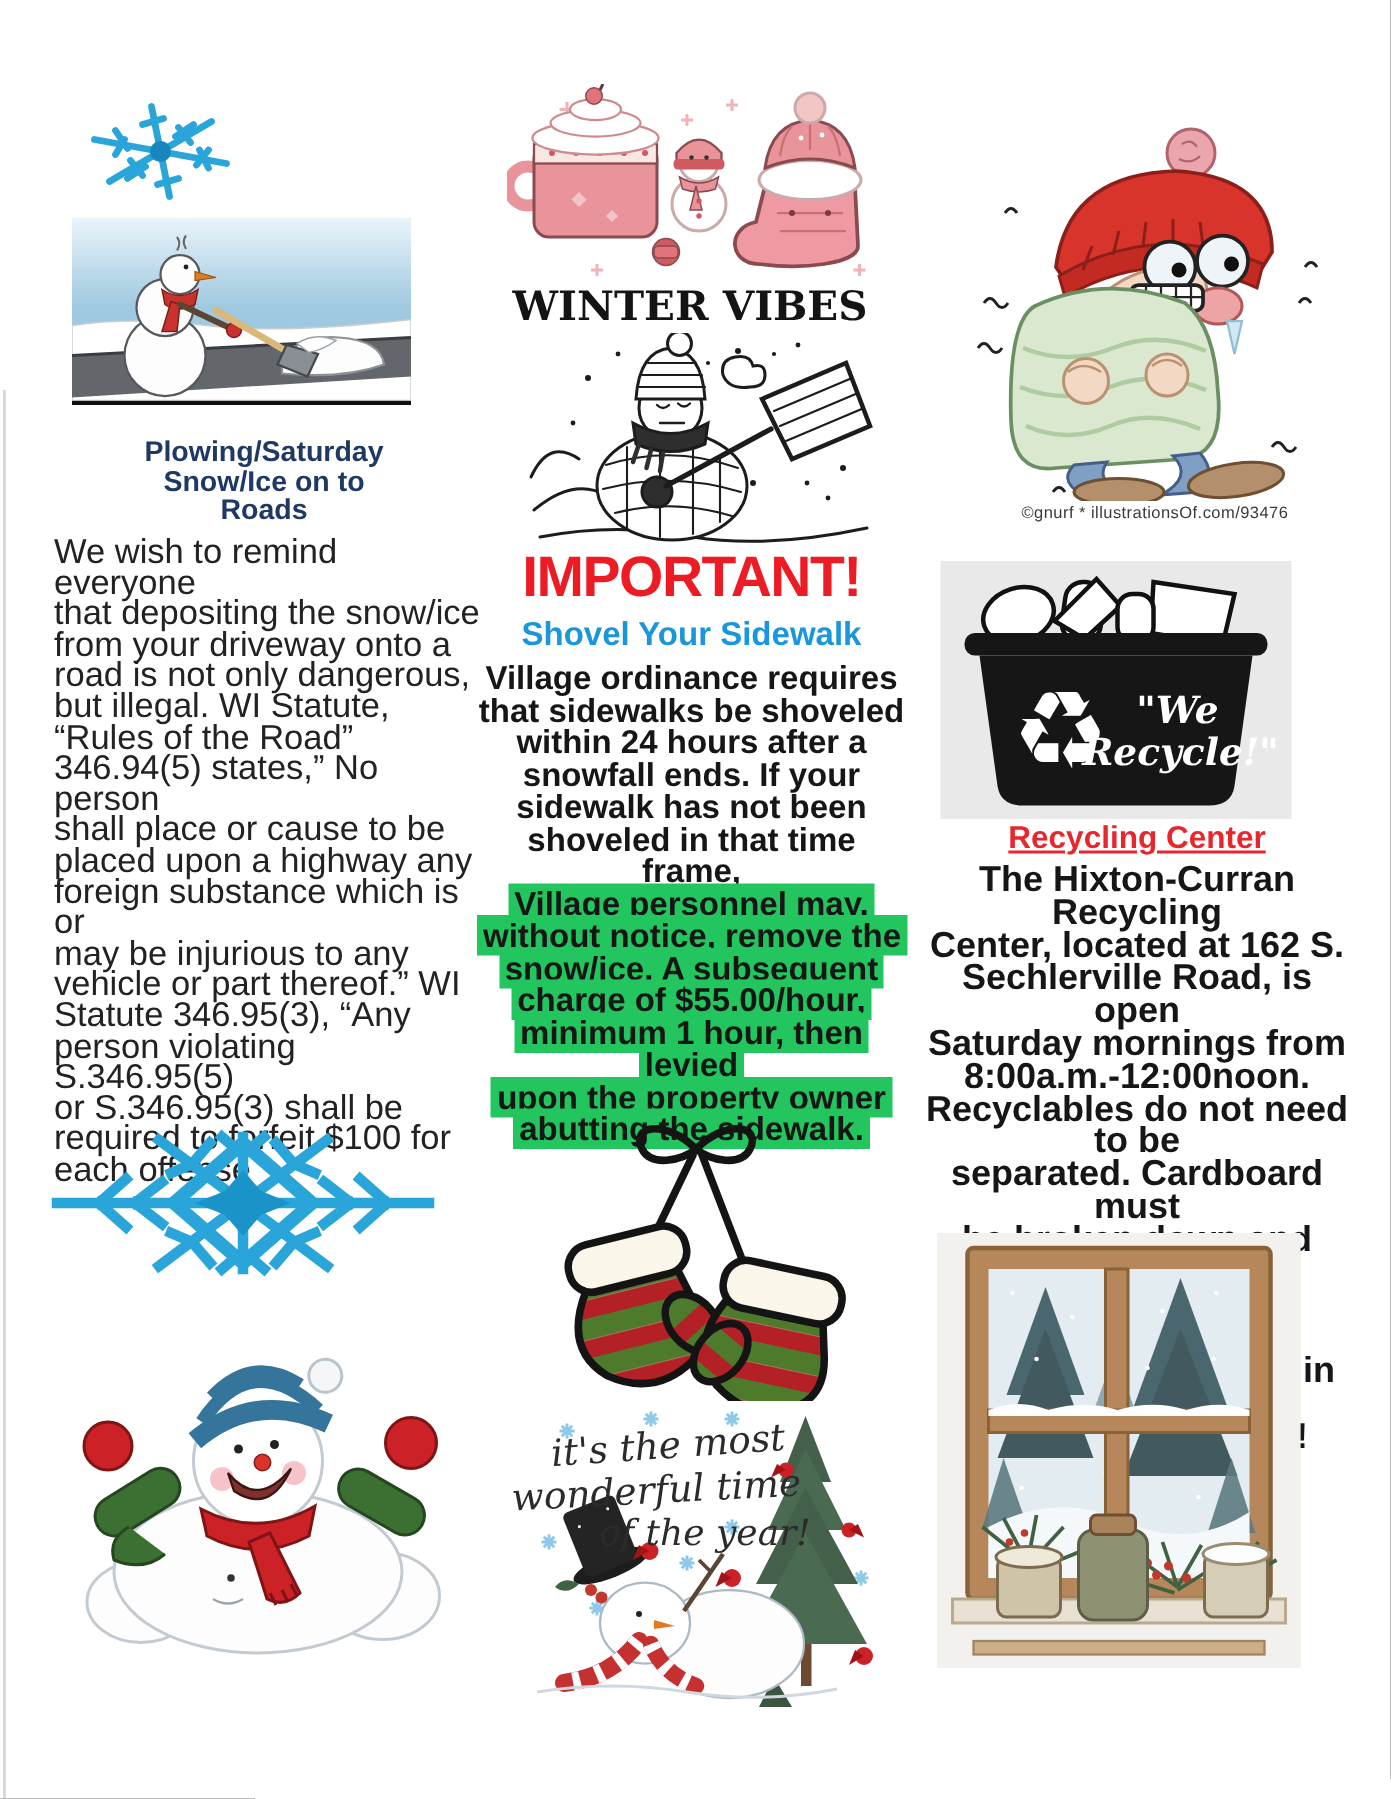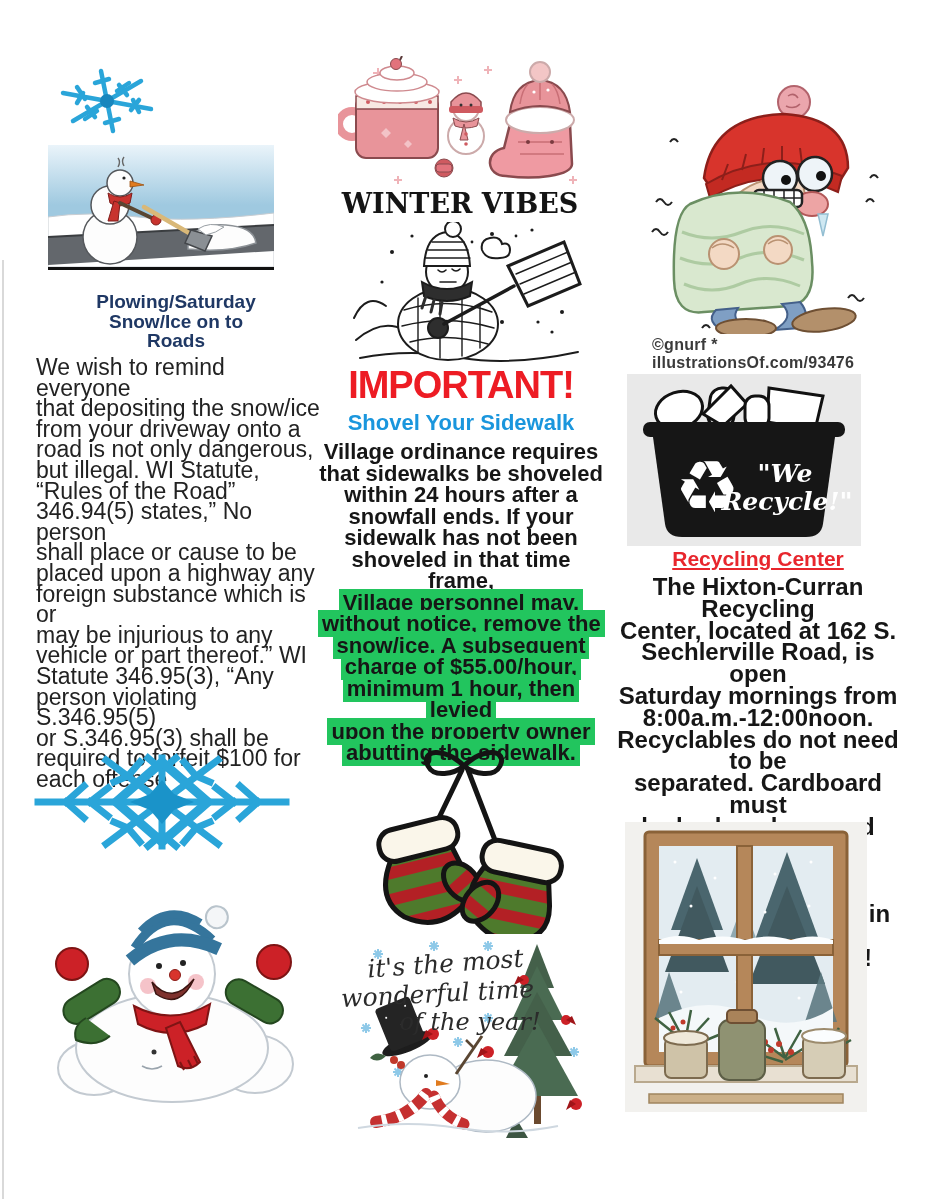--- a/index.html
+++ b/index.html
@@ -17,21 +17,21 @@
   
   .mid-important{left:322px;top:364px;width:278px;text-align:center;font-weight:bold;
                  font-size:38px;letter-spacing:-1px;color:#ed1c24;}
   .mid-shovel{left:322px;top:410px;width:278px;text-align:center;font-weight:bold;
               font-size:22px;color:#1a96dd;}
   .mid-body{left:318px;top:441px;width:286px;text-align:center;font-weight:bold;
             font-size:22px;line-height:21.5px;color:#161616;}
   .hl{background:#22c55e;padding:1px 4px;-webkit-box-decoration-break:clone;box-decoration-break:clone;}
 
   
-  .right-credit{left:652px;top:336px;width:240px;font-size:16px;font-weight:bold;color:#3a3a3a;letter-spacing:.3px;}
+  .right-credit{left:681px;top:336px;width:240px;font-size:11px;font-weight:normal;color:#3a3a3a;letter-spacing:.3px;}
   .img-recycle-bg{left:627px;top:374px;width:234px;height:172px;background:#e9e9e9;}
   .right-heading{left:618px;top:547px;width:280px;text-align:center;font-weight:bold;font-size:21px;
                  color:#e8262d;text-decoration:underline;}
   .right-body{left:612px;top:576px;width:292px;text-align:center;font-weight:bold;
               font-size:24px;line-height:21.8px;color:#161616;}
   .img-window-bg{left:625px;top:822px;width:242px;height:290px;background:#e7e7e7;}
 
   svg{display:block;}
   .serif{font-family:"DejaVu Serif",serif;}
 </style>

